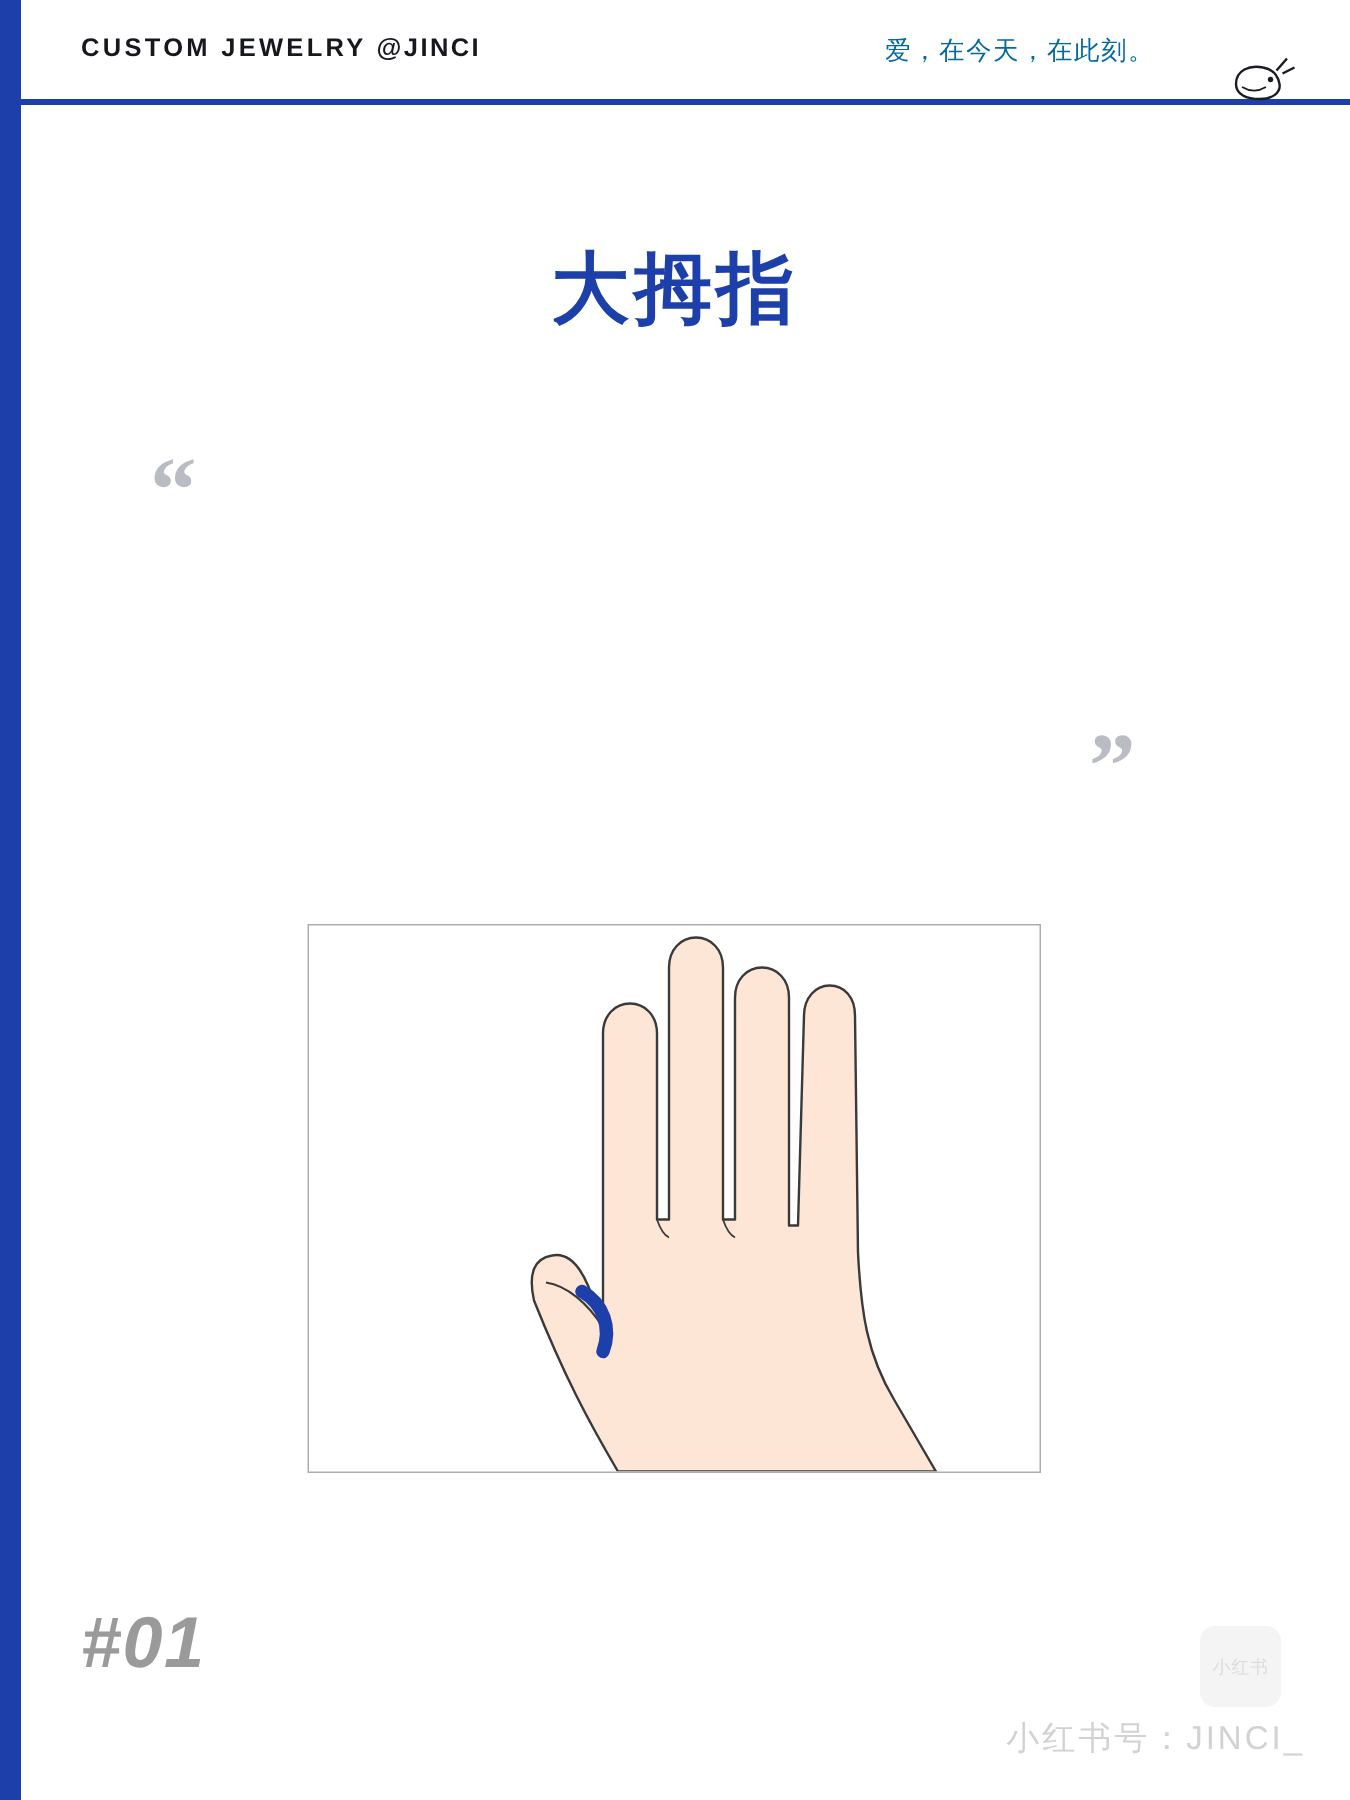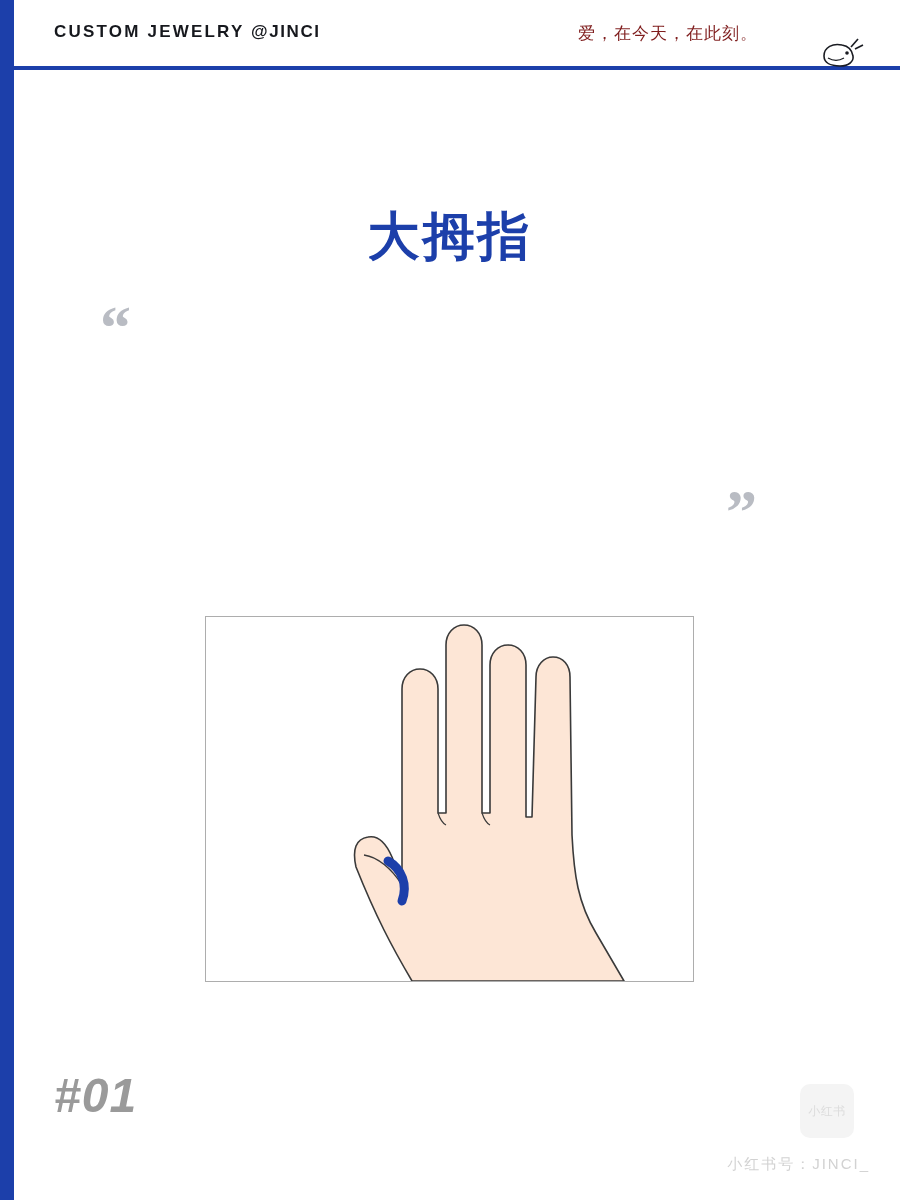--- a/index.html
+++ b/index.html
@@ -36,23 +36,23 @@
     left: 40px; top: 22px;
     font-size: 17px;
     font-weight: bold;
     letter-spacing: 2.2px;
     color: #16181d;
     white-space: nowrap;
   }
   .brand .handle { font-weight: bold; letter-spacing: 1.6px; }
   .header-tagline {
     position: absolute;
-    right: 142px; top: 22px;
+    right: 130px; top: 22px;
     font-size: 17px;
-    color: #7f1d1d;
+    color: #0369a1;
     letter-spacing: 1px;
     white-space: nowrap;
     font-family: Liberation Mono, monospace;
   }
   .header-rule {
     position: absolute;
     left: 0; top: 66px;
     width: 886px; height: 4px;
     background: #1c3faa;
   }
@@ -65,21 +65,20 @@
   
   .title {
     position: absolute;
     left: 0; top: 158px;
     width: 900px;
     text-align: center;
     font-size: 52px;
     font-weight: bold;
     letter-spacing: 3px;
     color: #1c3faa;
-    margin-top: 44px;
   }
 
   
   .quote-open {
     position: absolute;
     left: 100px; top: 296px;
     font-size: 62px;
     line-height: 62px;
     color: #b9bcc3;
     font-family: "Liberation Serif", serif;
@@ -139,21 +138,21 @@
     display: flex;
     align-items: center;
     justify-content: center;
     text-align: center;
     line-height: 13px;
     letter-spacing: 0.5px;
   }
   .wm-handle {
     position: absolute;
     right: 30px; bottom: 26px;
-    font-size: 15px;
+    font-size: 22px;
     color: #d2d2d2;
     letter-spacing: 2px;
     white-space: nowrap;
   }
 </style>
 </head>
 <body>
 
 <div class="page">
 

